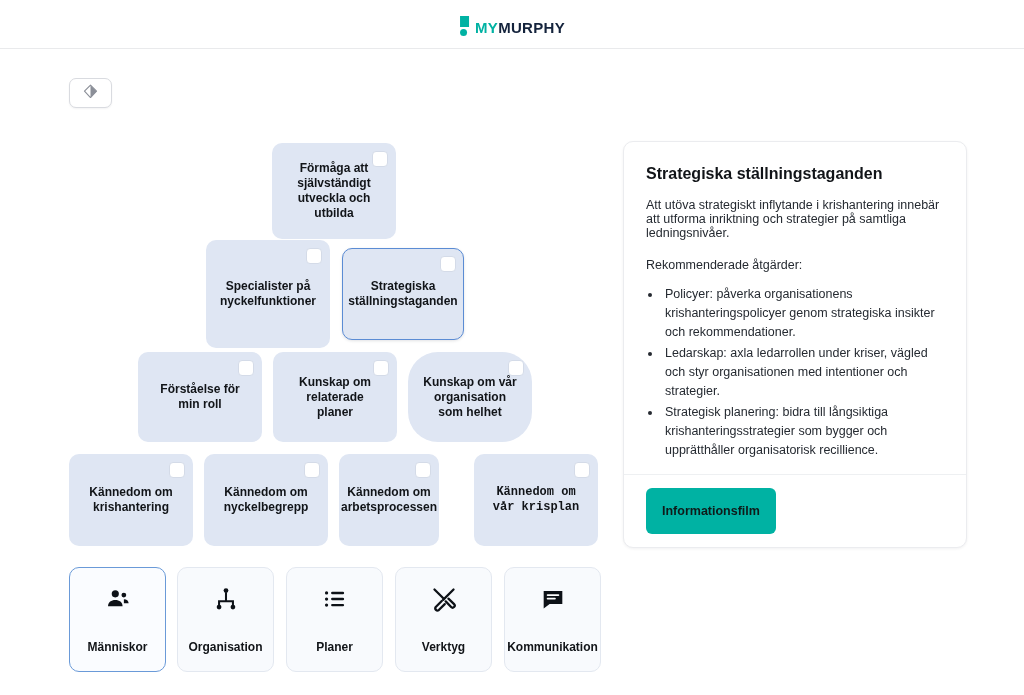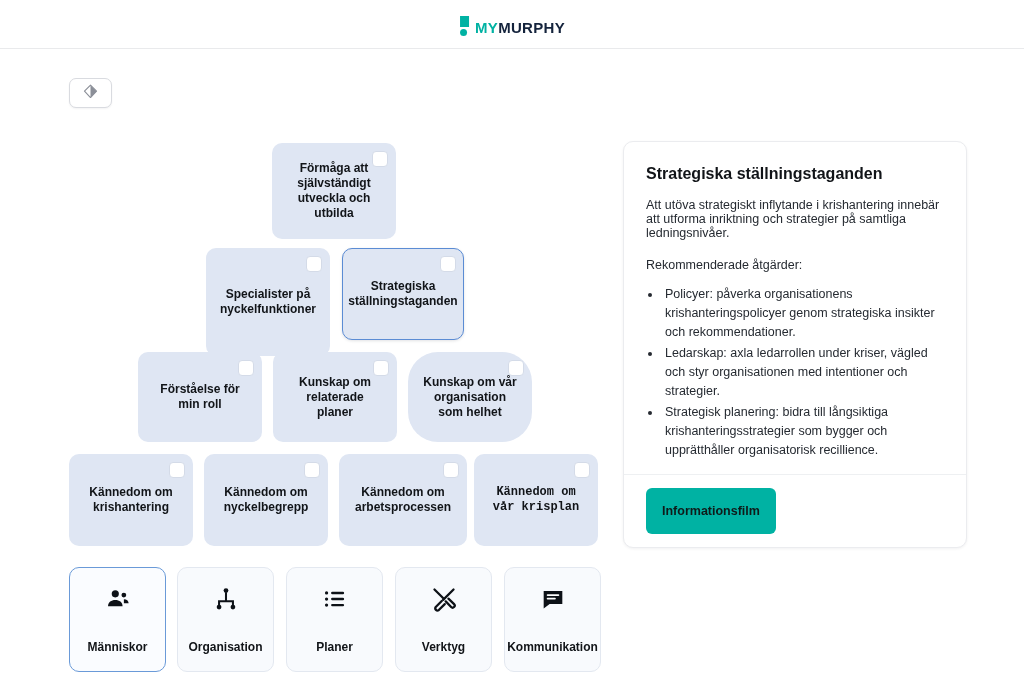--- a/index.html
+++ b/index.html
@@ -168,21 +168,21 @@
   </span>
 </div>
 
 <div class="board">
 
   <div class="card" style="left:272px; top:94px; width:124px; height:96px;">
     <span>Förmåga att självständigt utveckla och utbilda</span>
     <span class="chk"></span>
   </div>
 
-  <div class="card" style="left:206px; top:199px; width:124px; height:108px;">
+  <div class="card" style="left:206px; top:191px; width:124px; height:108px;">
     <span>Specialister på nyckelfunktioner</span>
     <span class="chk"></span>
   </div>
   <div class="card selected" style="left:342px; top:199px; width:122px; height:92px;">
     <span>Strategiska ställningstaganden</span>
     <span class="chk"></span>
   </div>
 
   <div class="card" style="left:138px; top:303px; width:124px; height:90px;">
     <span>Förståelse för min roll</span>
@@ -198,21 +198,21 @@
   </div>
 
   <div class="card" style="left:69px; top:405px; width:124px; height:92px;">
     <span>Kännedom om krishantering</span>
     <span class="chk"></span>
   </div>
   <div class="card" style="left:204px; top:405px; width:124px; height:92px;">
     <span>Kännedom om nyckelbegrepp</span>
     <span class="chk"></span>
   </div>
-  <div class="card" style="left:339px; top:405px; width:128px; height:92px;">
+  <div class="card" style="left:339px; top:405px; width:100px; height:92px;">
     <span>Kännedom om arbetsprocessen</span>
     <span class="chk"></span>
   </div>
   <div class="card" style="left:474px; top:405px; width:124px; height:92px;font-family:Liberation Mono, monospace;">
     <span>Kännedom om vår krisplan</span>
     <span class="chk"></span>
   </div>
 
   <div class="nav-item selected" style="left:69px; top:518px;">
     <span class="ico">

